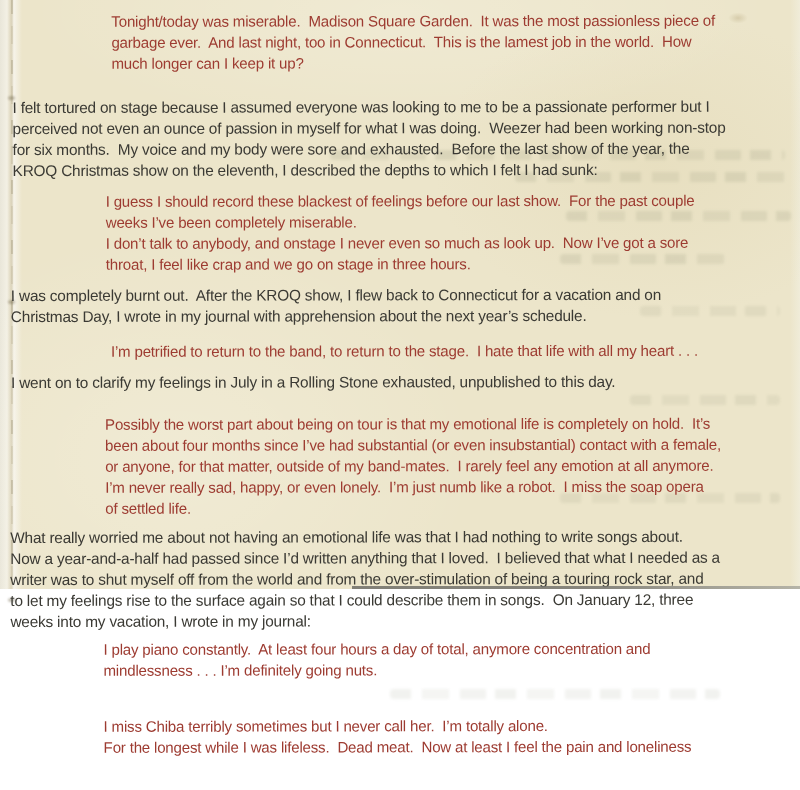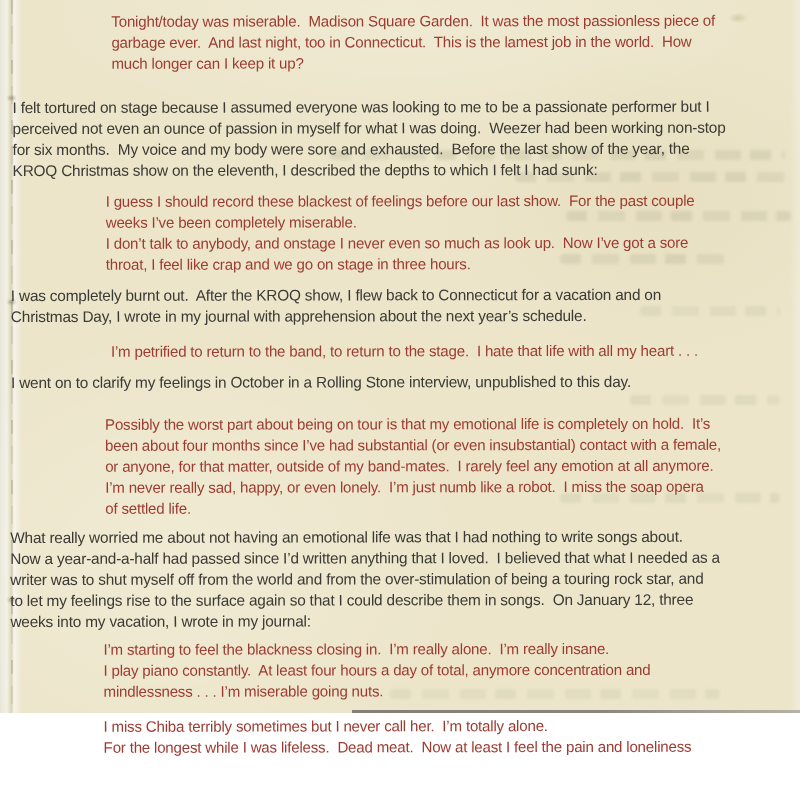--- a/index.html
+++ b/index.html
@@ -1,21 +1,21 @@
 <!DOCTYPE html>
 <html><head>
 <meta charset="utf-8">
 <style>
   html,body{margin:0;padding:0;}
   body{
     width:800px;height:790px;overflow:hidden;
     font-family:"Liberation Sans",sans-serif;
   }
   .page{
-    position:relative;width:800px;height:713px;
+    position:relative;width:800px;height:589px;
     background-color:#ece5ca;
     background-image:
       radial-gradient(14px 8px at 738px 18px, rgba(160,140,90,.28), transparent 70%),
       radial-gradient(8px 6px at 152px 772px, rgba(95,90,62,.55), transparent 65%),
       radial-gradient(6px 4px at 421px 766px, rgba(120,110,80,.45), transparent 65%),
       radial-gradient(5px 4px at 523px 771px, rgba(120,110,80,.4), transparent 65%),
       radial-gradient(320px 220px at 82% 28%, rgba(208,192,140,.16), transparent 70%),
       radial-gradient(420px 320px at 22% 78%, rgba(255,255,248,.22), transparent 72%),
       radial-gradient(500px 160px at 50% 2%, rgba(255,255,248,.20), transparent 75%),
       linear-gradient(90deg, #e9e6d9 0px, #f3f0e4 7px, #ddd5bb 11px, #f6f3e9 14px, rgba(246,243,233,0) 22px),
@@ -76,21 +76,21 @@
   <div class="ghost" style="top:395px;left:630px;width:150px;opacity:.32;"></div>
   <div class="ghost" style="top:493px;left:560px;width:220px;opacity:.32;"></div>
   <div class="ghost" style="top:689px;left:390px;width:330px;opacity:.28;"></div>
 
   <div class="text-layer">
       <div class="block quote"><div class="line">Tonight/today was miserable.  Madison Square Garden.  It was the most passionless piece of</div><div class="line">garbage ever.  And last night, too in Connecticut.  This is the lamest job in the world.  How</div><div class="line">much longer can I keep it up?</div></div>
       <div class="block narrative"><div class="line">I felt tortured on stage because I assumed everyone was looking to me to be a passionate performer but I</div><div class="line">perceived not even an ounce of passion in myself for what I was doing.  Weezer had been working non-stop</div><div class="line">for six months.  My voice and my body were sore and exhausted.  Before the last show of the year, the</div><div class="line">KROQ Christmas show on the eleventh, I described the depths to which I felt I had sunk:</div></div>
       <div class="block quote"><div class="line">I guess I should record these blackest of feelings before our last show.  For the past couple</div><div class="line">weeks I’ve been completely miserable.</div><div class="line">I don’t talk to anybody, and onstage I never even so much as look up.  Now I’ve got a sore</div><div class="line">throat, I feel like crap and we go on stage in three hours.</div></div>
       <div class="block narrative"><div class="line">I was completely burnt out.  After the KROQ show, I flew back to Connecticut for a vacation and on</div><div class="line">Christmas Day, I wrote in my journal with apprehension about the next year’s schedule.</div></div>
       <div class="block quote"><div class="line">I’m petrified to return to the band, to return to the stage.  I hate that life with all my heart . . .</div></div>
-      <div class="block narrative"><div class="line"><span>I went on to clarify my feelings in October in a </span><span class="italic">Rolling Stone</span><span> interview, unpublished to this day.</span></div></div>
+      <div class="block narrative"><div class="line"><span>I went on to clarify my feelings in July in a </span><span class="italic">Rolling Stone</span><span> exhausted, unpublished to this day.</span></div></div>
       <div class="block quote"><div class="line">Possibly the worst part about being on tour is that my emotional life is completely on hold.  It’s</div><div class="line">been about four months since I’ve had substantial (or even insubstantial) contact with a female,</div><div class="line">or anyone, for that matter, outside of my band-mates.  I rarely feel any emotion at all anymore.</div><div class="line">I’m never really sad, happy, or even lonely.  I’m just numb like a robot.  I miss the soap opera</div><div class="line">of settled life.</div></div>
       <div class="block narrative"><div class="line">What really worried me about not having an emotional life was that I had nothing to write songs about.</div><div class="line">Now a year-and-a-half had passed since I’d written anything that I loved.  I believed that what I needed as a</div><div class="line">writer was to shut myself off from the world and from the over-stimulation of being a touring rock star, and</div><div class="line">to let my feelings rise to the surface again so that I could describe them in songs.  On January 12, three</div><div class="line">weeks into my vacation, I wrote in my journal:</div></div>
-      <div class="block quote"><div class="line">I’m starting to feel the blackness closing in.  I’m really alone.  I’m really insane.</div><div class="line">I play piano constantly.  At least four hours a day of total, anymore concentration and</div><div class="line">mindlessness . . . I’m miserable going nuts.</div></div>
+      <div class="block quote"><div class="line">I play piano constantly.  At least four hours a day of total, anymore concentration and</div><div class="line">mindlessness . . . I’m definitely going nuts.</div></div>
       <div class="block quote"><div class="line">I miss Chiba terribly sometimes but I never call her.  I’m totally alone.</div><div class="line">For the longest while I was lifeless.  Dead meat.  Now at least I feel the pain and loneliness</div></div>
     </div>
 
   <div class="bottom-edge"></div>
 </div>
 
 </body></html>

